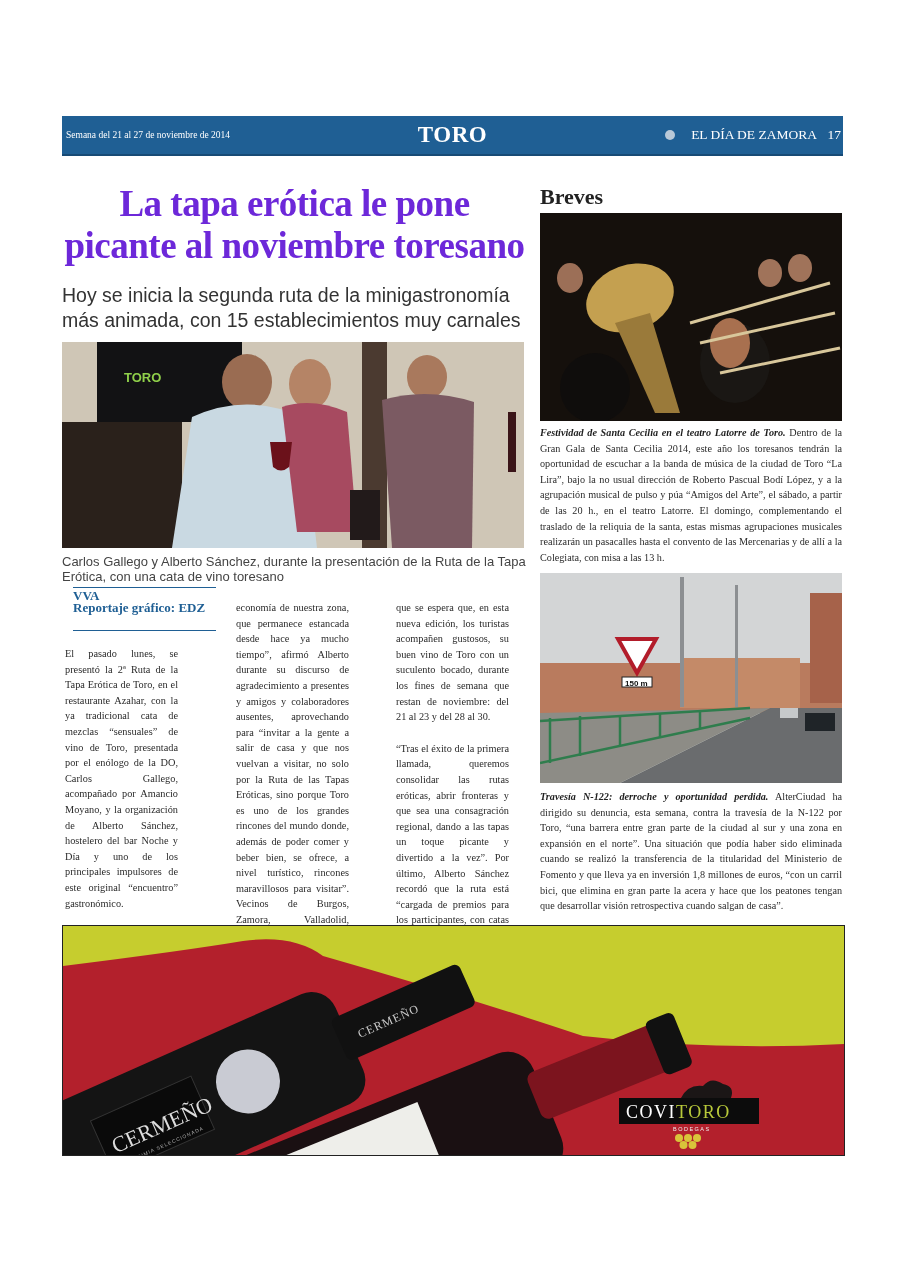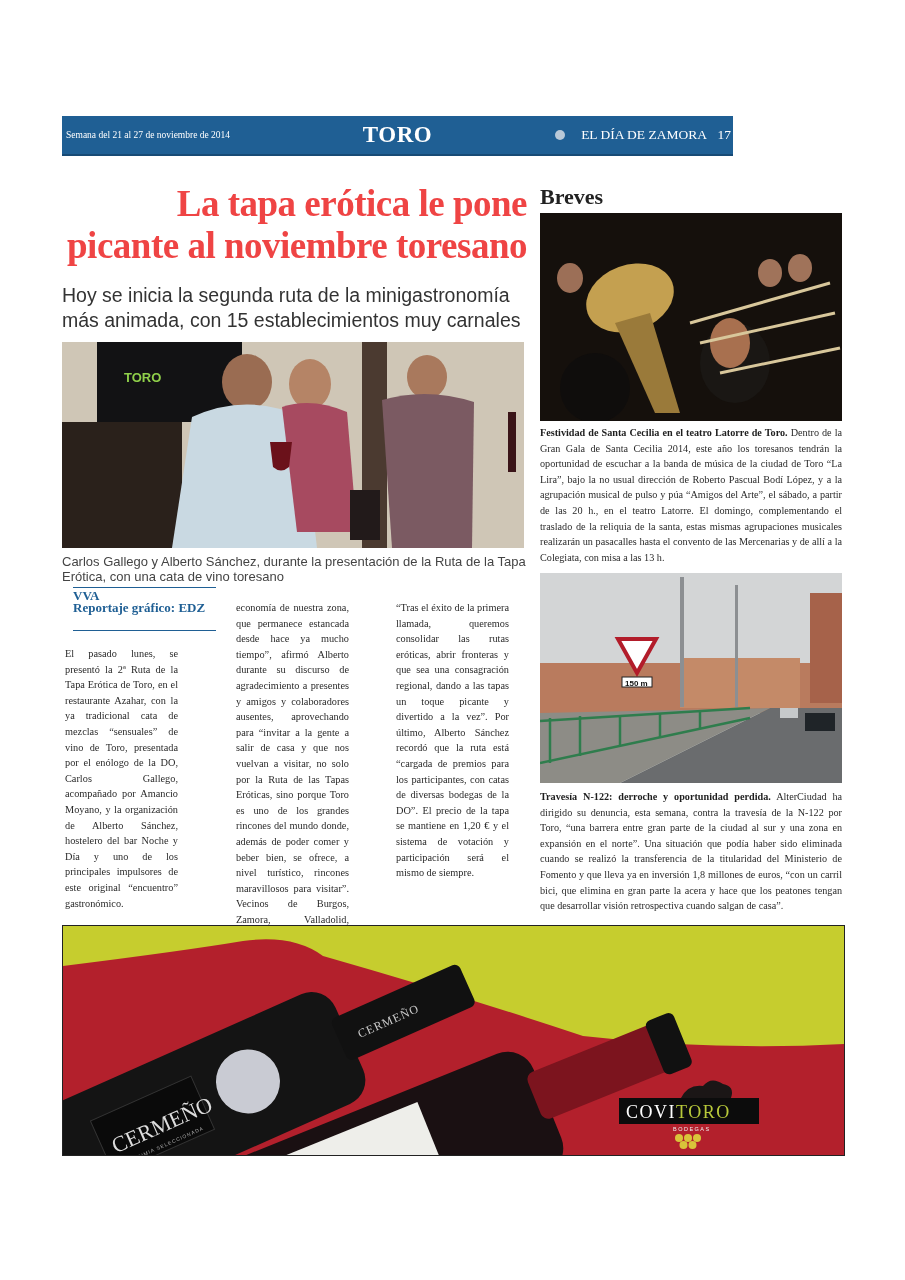--- a/index.html
+++ b/index.html
@@ -1,29 +1,29 @@
 <!DOCTYPE html>
 <html><head>
 <meta charset="utf-8">
 <style>
   html, body { margin:0; padding:0; background:#fff; }
   body { width:905px; height:1280px; position:relative; overflow:hidden;
          font-family:"Liberation Serif", "DejaVu Serif", serif; color:#222; }
 
-  .header-band { position:absolute; left:62px; top:116px; width:671px; height:38px;
+  .header-band { position:absolute; left:62px; top:116px; width:781px; height:38px;
                  background:#1f5f94; border-bottom:2px solid #174a75; color:#fff; }
   .header-date { position:absolute; left:4px; top:14px; font-size:9.5px; }
   .header-section { position:absolute; left:0; width:100%; top:6px; text-align:center;
                     font-size:23px; font-weight:bold; letter-spacing:0.5px; }
   .header-brand { position:absolute; right:26px; top:11px; font-size:13.5px; display:flex; align-items:center; gap:16px; }
   .brand-dot { width:10px; height:10px; border-radius:50%; background:#b9c9d8; display:inline-block; }
   .header-page { position:absolute; right:2px; top:11px; font-size:13.5px; }
 
-  .headline { position:absolute; left:62px; top:183px; width:465px; text-align:right;
-              font-size:37px; font-weight:bold; line-height:42px; color:#ef4444; letter-spacing:-0.5px; }
+  .headline { position:absolute; left:62px; top:183px; width:465px; text-align:center;
+              font-size:37px; font-weight:bold; line-height:42px; color:#6d28d9; letter-spacing:-0.5px; }
   .subhead { position:absolute; left:62px; top:283px; width:465px;
              font-family:"Liberation Sans", sans-serif; font-size:19.5px; line-height:25px; color:#333; }
 
   .main-photo { position:absolute; left:62px; top:342px; width:462px; height:206px; overflow:hidden;
                 background:linear-gradient(90deg,#3b3330 0%,#6d5e52 20%,#b9aa96 45%,#d6cbbb 70%,#e8e2d8 100%); }
   .photo-caption { position:absolute; left:62px; top:554px; width:465px;
                    font-family:"Liberation Sans", sans-serif; font-size:13px; color:#444; }
 
   .byline { position:absolute; left:62px; top:587px; width:143px; border-top:1.5px solid #1f5f94;
             border-bottom:1.5px solid #1f5f94; padding:2px 0 16px; font-size:13px; color:#1f5f94; line-height:12px; font-weight:bold;margin-left:11px; }
@@ -32,21 +32,21 @@
   .col p { margin:16px; }
   .col1 { left:49px; top:630px; width:145px; }
   .col2 { left:220px; top:584px; width:145px; }
   .col3 { left:380px; top:584px; width:145px; }
 
   .breves-title { position:absolute; left:540px; top:184px; width:303px; text-align:left;
                   font-size:22px; font-weight:bold; color:#222; }
   .band-photo { position:absolute; left:540px; top:213px; width:302px; height:208px; overflow:hidden;
                 background:radial-gradient(ellipse at 30% 40%,#a98235 0%,#5a3d17 25%,#241a12 55%,#0e0b09 100%); }
   .brief { position:absolute; left:540px; width:302px; font-size:10.2px; line-height:15.6px; text-align:justify; color:#2a2a2a; }
-  .brief b { color:#1e1e1e; }
+  .brief b { color:#1e1e1e;font-style:italic; }
   .brief1 { top:425px; }
   .road-photo { position:absolute; left:540px; top:573px; width:302px; height:210px; overflow:hidden;
                 background:linear-gradient(180deg,#cfd2d4 0%,#dcdedf 40%,#b7755a 55%,#8b8d8c 75%,#5b5e60 100%); }
   .brief2 { top:789px; }
 
   .ad { position:absolute; left:62px; top:925px; width:781px; height:229px; overflow:hidden;
         border:1px solid #222; background:#c6cd2e; }
 </style>
 </head>
 <body>
@@ -89,20 +89,21 @@
   <div>Reportaje gráfico: EDZ</div>
 </div>
 
 <div class="col col1">
   <p>El pasado lunes, se presentó la 2ª Ruta de la Tapa Erótica de Toro, en el restaurante Azahar, con la ya tradicional cata de mezclas “sensuales” de vino de Toro, presentada por el enólogo de la DO, Carlos Gallego, acompañado por Amancio Moyano, y la organización de Alberto Sánchez, hostelero del bar Noche y Día y uno de los principales impulsores de este original “encuentro” gastronómico.</p>
 </div>
 <div class="col col2">
   <p>economía de nuestra zona, que permanece estancada desde hace ya mucho tiempo”, afirmó Alberto durante su discurso de agradecimiento a presentes y amigos y colaboradores ausentes, aprovechando para “invitar a la gente a salir de casa y que nos vuelvan a visitar, no solo por la Ruta de las Tapas Eróticas, sino porque Toro es uno de los grandes rincones del mundo donde, además de poder comer y beber bien, se ofrece, a nivel turístico, rincones maravillosos para visitar”. Vecinos de Burgos, Zamora, Valladolid, Palencia y Salamanca ya cataron las tapas carnales, golosas y animosas de la primera convocatoria toresana del erotismo en tapas, por lo</p>
 </div>
 <div class="col col3">
+  <p>que se espera que, en esta nueva edición, los turistas acompañen gustosos, su buen vino de Toro con un suculento bocado, durante los fines de semana que restan de noviembre: del 21 al 23 y del 28 al 30.</p>
   <p>“Tras el éxito de la primera llamada, queremos consolidar las rutas eróticas, abrir fronteras y que sea una consagración regional, dando a las tapas un toque picante y divertido a la vez”. Por último, Alberto Sánchez recordó que la ruta está “cargada de premios para los participantes, con catas de diversas bodegas de la DO”. El precio de la tapa se mantiene en 1,20 € y el sistema de votación y participación será el mismo de siempre.</p>
 </div>
 
 <div class="breves-title">Breves</div>
 
 <div class="band-photo">
   <svg width="302" height="208" viewBox="0 0 302 208">
     <rect width="302" height="208" fill="#15100c"></rect>
     <ellipse cx="90" cy="85" rx="45" ry="33" fill="#c4a050" transform="rotate(-20 90 85)"></ellipse>
     <path d="M75 110 L115 200 L140 200 L110 100 Z" fill="#9a7a3a"></path>

